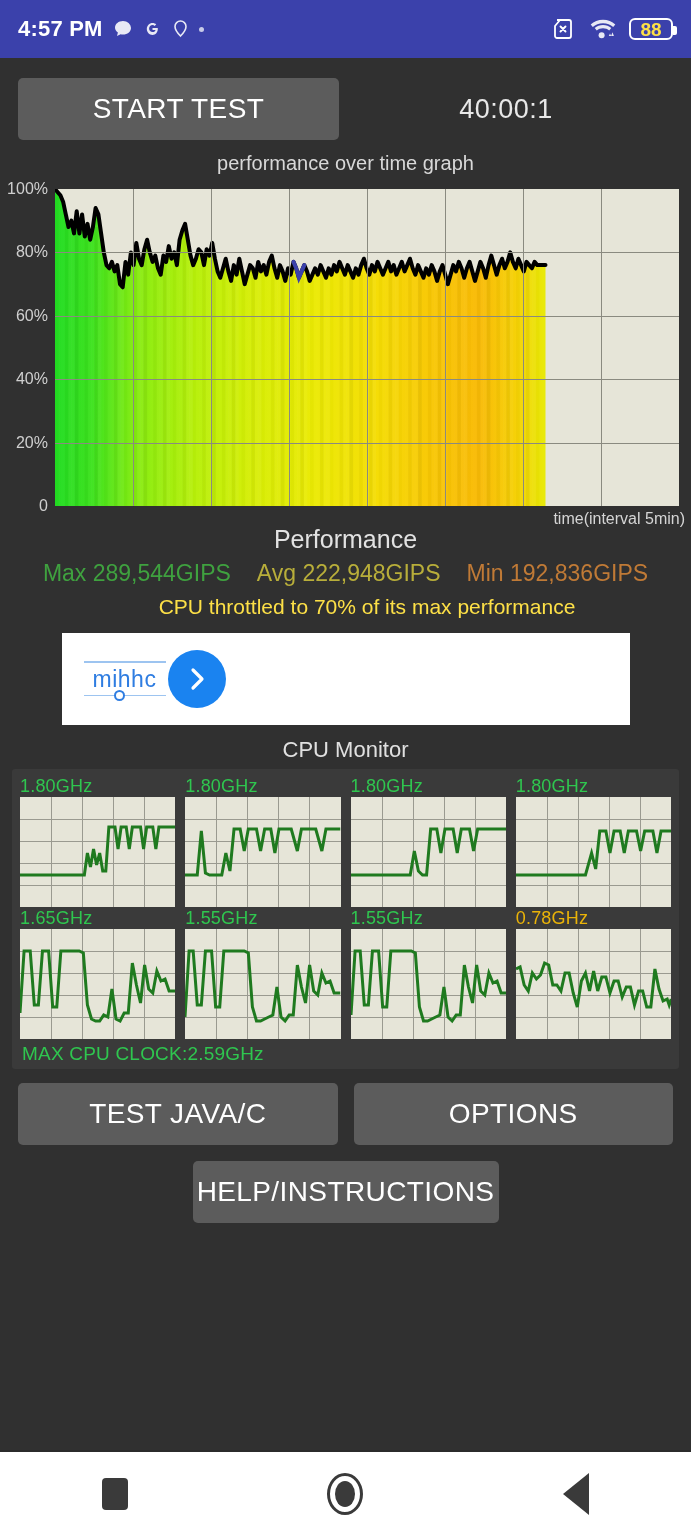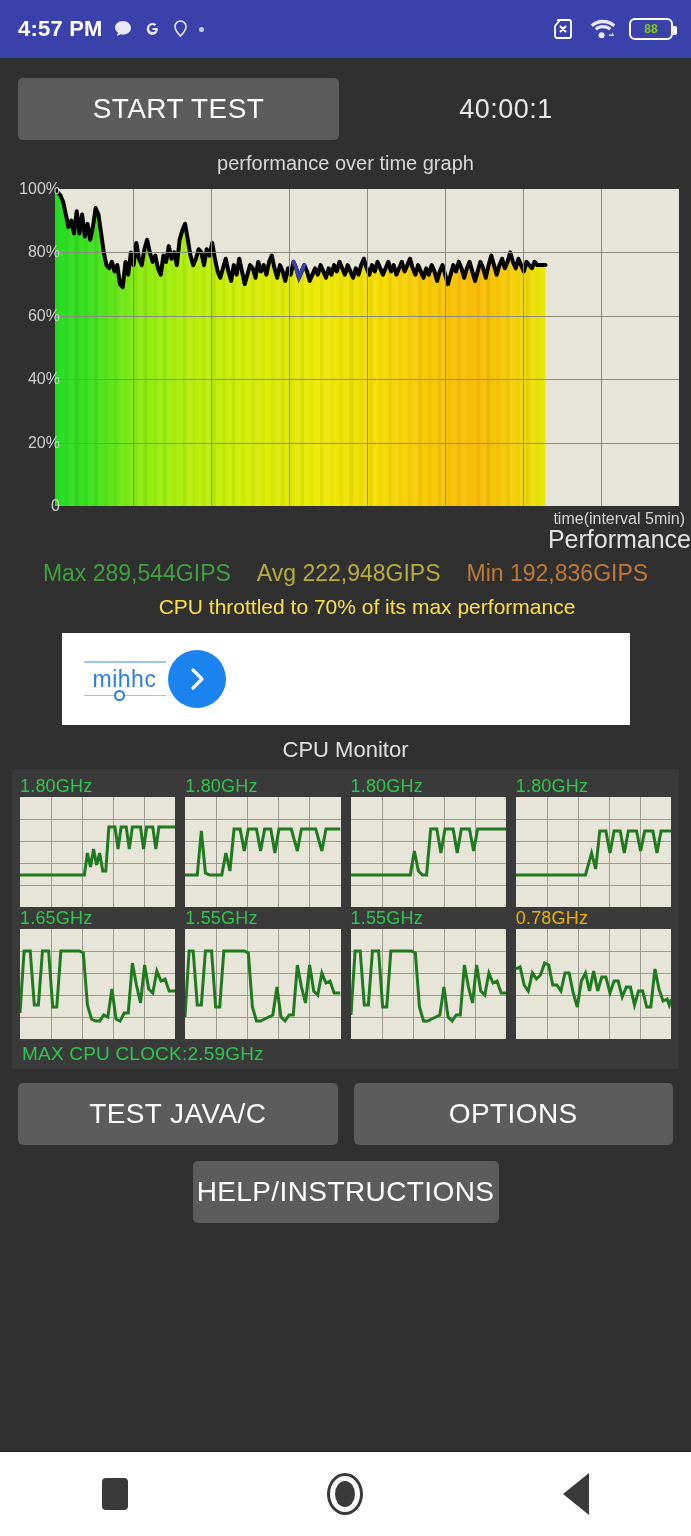--- a/index.html
+++ b/index.html
@@ -26,21 +26,21 @@
   .dot-small{ width:5px; height:5px; border-radius:50%; background:#c8cbe8; display:inline-block; }
 
   .battery{
     width:44px; height:22px; border:2px solid #fff; border-radius:6px;
     position:relative; display:flex; align-items:center; justify-content:center;
   }
   .battery:after{
     content:""; position:absolute; right:-6px; top:6px;
     width:4px; height:9px; background:#fff; border-radius:0 2px 2px 0;
   }
-  .battery span{ font-size:12px; font-weight:700; color:#84cc16; line-height:1; }
+  .battery span{ font-size:19px; font-weight:700; color:#fde047; line-height:1; }
 
   
   #app{ width:691px; height:1450px; background:#303030; position:relative; }
 
   
   #toprow{ display:flex; align-items:center; padding:20px 18px 0 18px; }
   .btn{
     background:#5c5c5c; color:#fff; border:none; border-radius:5px;
     font-size:28px; font-weight:500; letter-spacing:.4px;
     display:flex; align-items:center; justify-content:center;
@@ -54,32 +54,32 @@
   
   #chart-title{ text-align:center; color:#d8d8d8; font-size:20px; margin-top:12px; }
   #chart-wrap{ position:relative; width:691px; height:340px; margin-top:2px; }
   #plot{
     position:absolute; left:55px; top:12px; width:624px; height:317px;
     background:#e6e5d8; overflow:hidden;
   }
   #plot .vgrid,#plot .hgrid{ position:absolute; background:#8a8a80; }
   #plot .vgrid{ width:1px; top:0; bottom:0; }
   #plot .hgrid{ height:1px; left:0; right:0; }
-  #ylabels{ position:absolute; left:12px; top:0; width:52px; height:341px; }
+  #ylabels{ position:absolute; left:0; top:0; width:52px; height:341px; }
   #ylabels div{
     position:absolute; right:4px; color:#cfcfcf; font-size:16px;
     transform:translateY(-50%); text-align:right; white-space:nowrap;
   }
   #xaxis-label{
     position:absolute; right:6px; top:333px; color:#d5d5d5; font-size:16px;
   }
   #fillsvg,#linesvg{ position:absolute; left:0; top:0; }
 
   
-  #perf-title{ text-align:right; color:#e2e2e2; font-size:25px; margin-top:8px; }
+  #perf-title{ text-align:center; color:#e2e2e2; font-size:25px; margin-top:8px; }
   #perf-stats{
     display:flex; justify-content:center; align-items:baseline; gap:26px;
     margin-top:6px; font-size:23px;
   }
   #throttle-msg{ text-align:center; color:#fde047; font-size:21px; margin-top:8px;padding-left:43px; }
 
   
   #ad{
     margin:14px auto 0 auto; width:568px; height:92px; background:#fff;
     display:flex; align-items:center; padding:0 20px; cursor:pointer;

